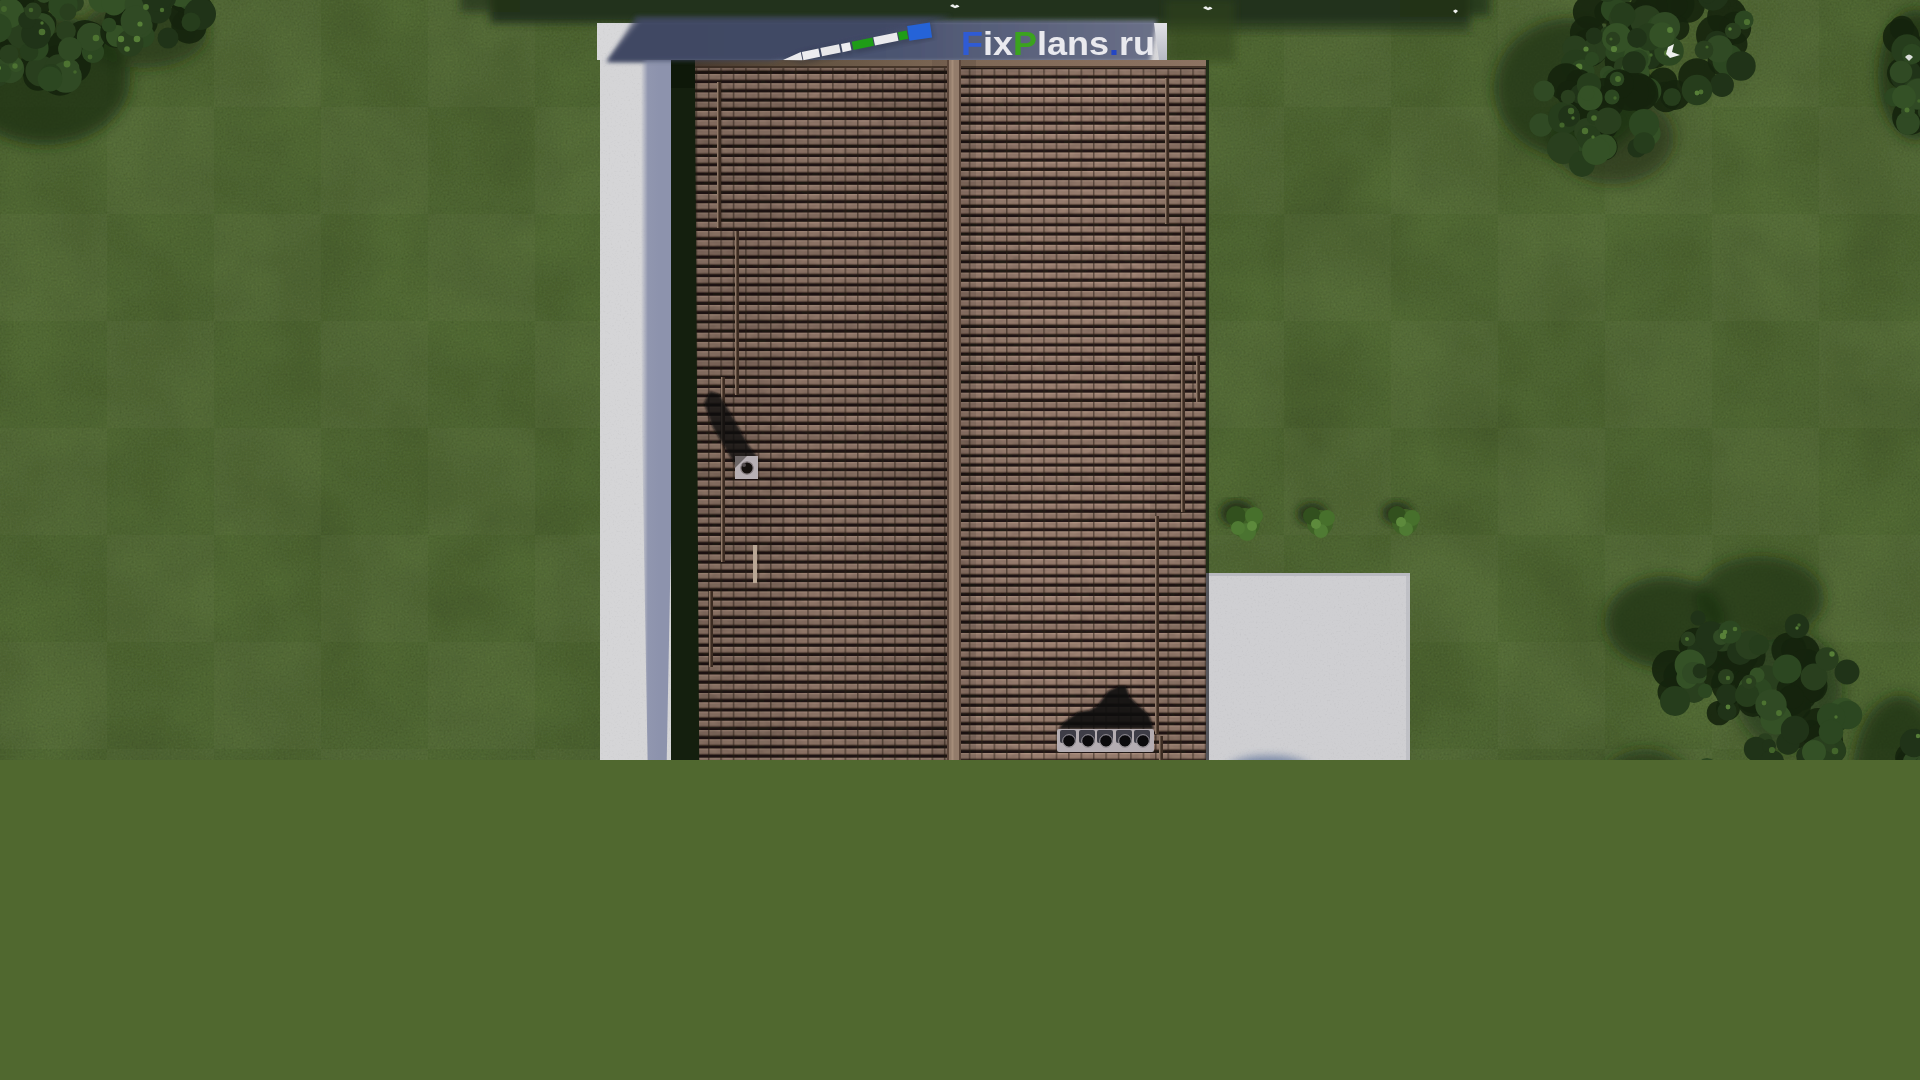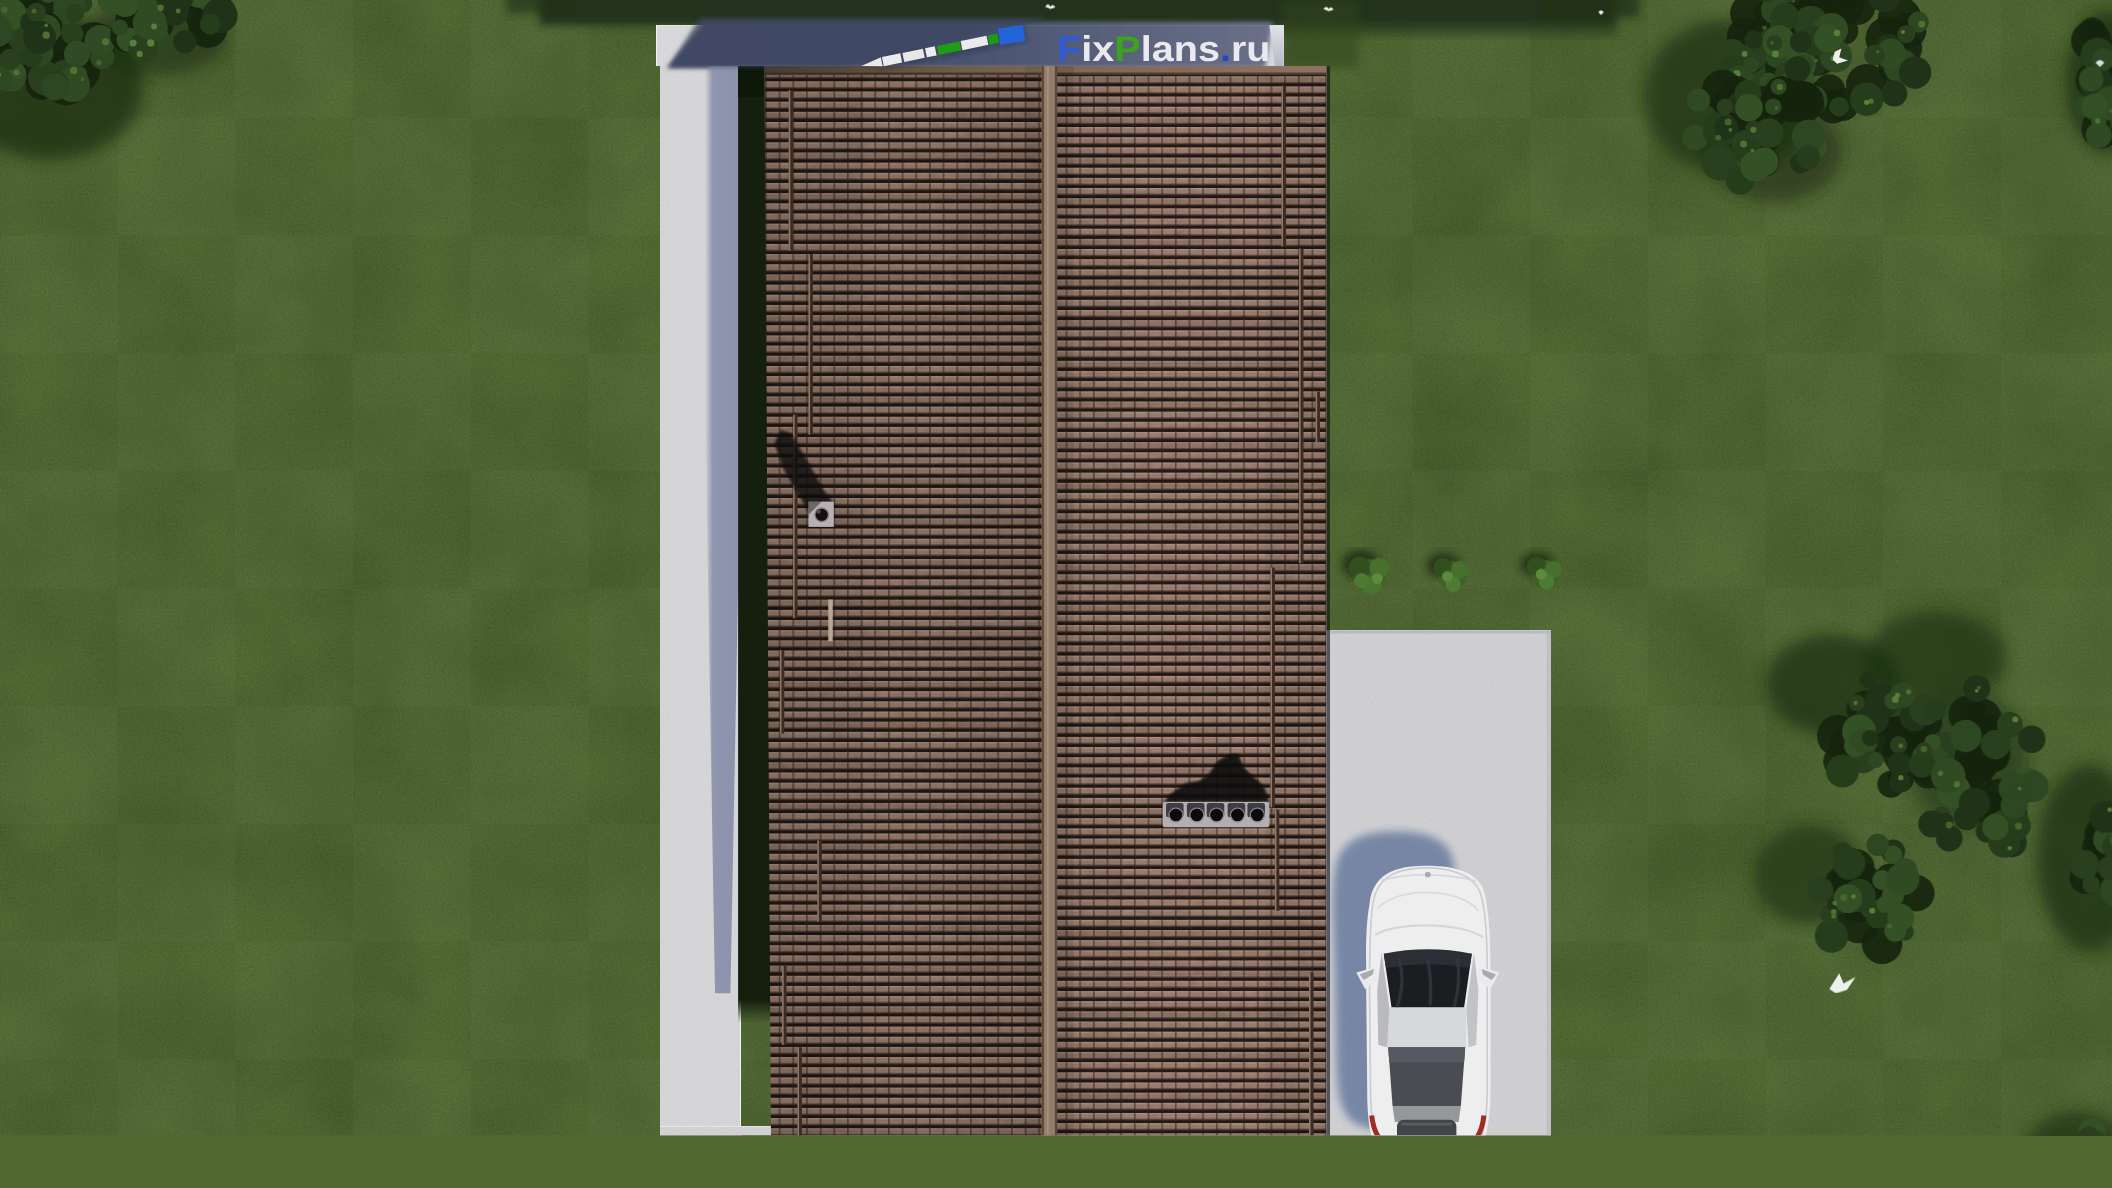--- a/index.html
+++ b/index.html
@@ -1,16 +1,16 @@
 <!DOCTYPE html>
 <html><head>
 <meta charset="utf-8">
 <style>
   html,body{margin:0;padding:0;background:#50682f;}
-  #stage{position:relative;width:1920px;height:1032px;overflow:hidden;font-family:"Liberation Sans", sans-serif;}
+  #stage{position:relative;width:1920px;height:760px;overflow:hidden;font-family:"Liberation Sans", sans-serif;}
   svg{display:block;}
 </style>
 </head>
 <body>
 <div id="stage">
 <svg width="1920" height="1080" viewBox="0 0 1920 1080">
 <defs>
   <filter id="grassF" x="0%" y="0%" width="100%" height="100%">
     <feTurbulence type="fractalNoise" baseFrequency="0.5" numOctaves="2" seed="7" result="n1"></feTurbulence>
     <feColorMatrix in="n1" type="matrix" values="0.22 0.22 0.22 0 0.55  0.22 0.22 0.22 0 0.55  0.22 0.22 0.22 0 0.55  0 0 0 0 1" result="g1"></feColorMatrix>

